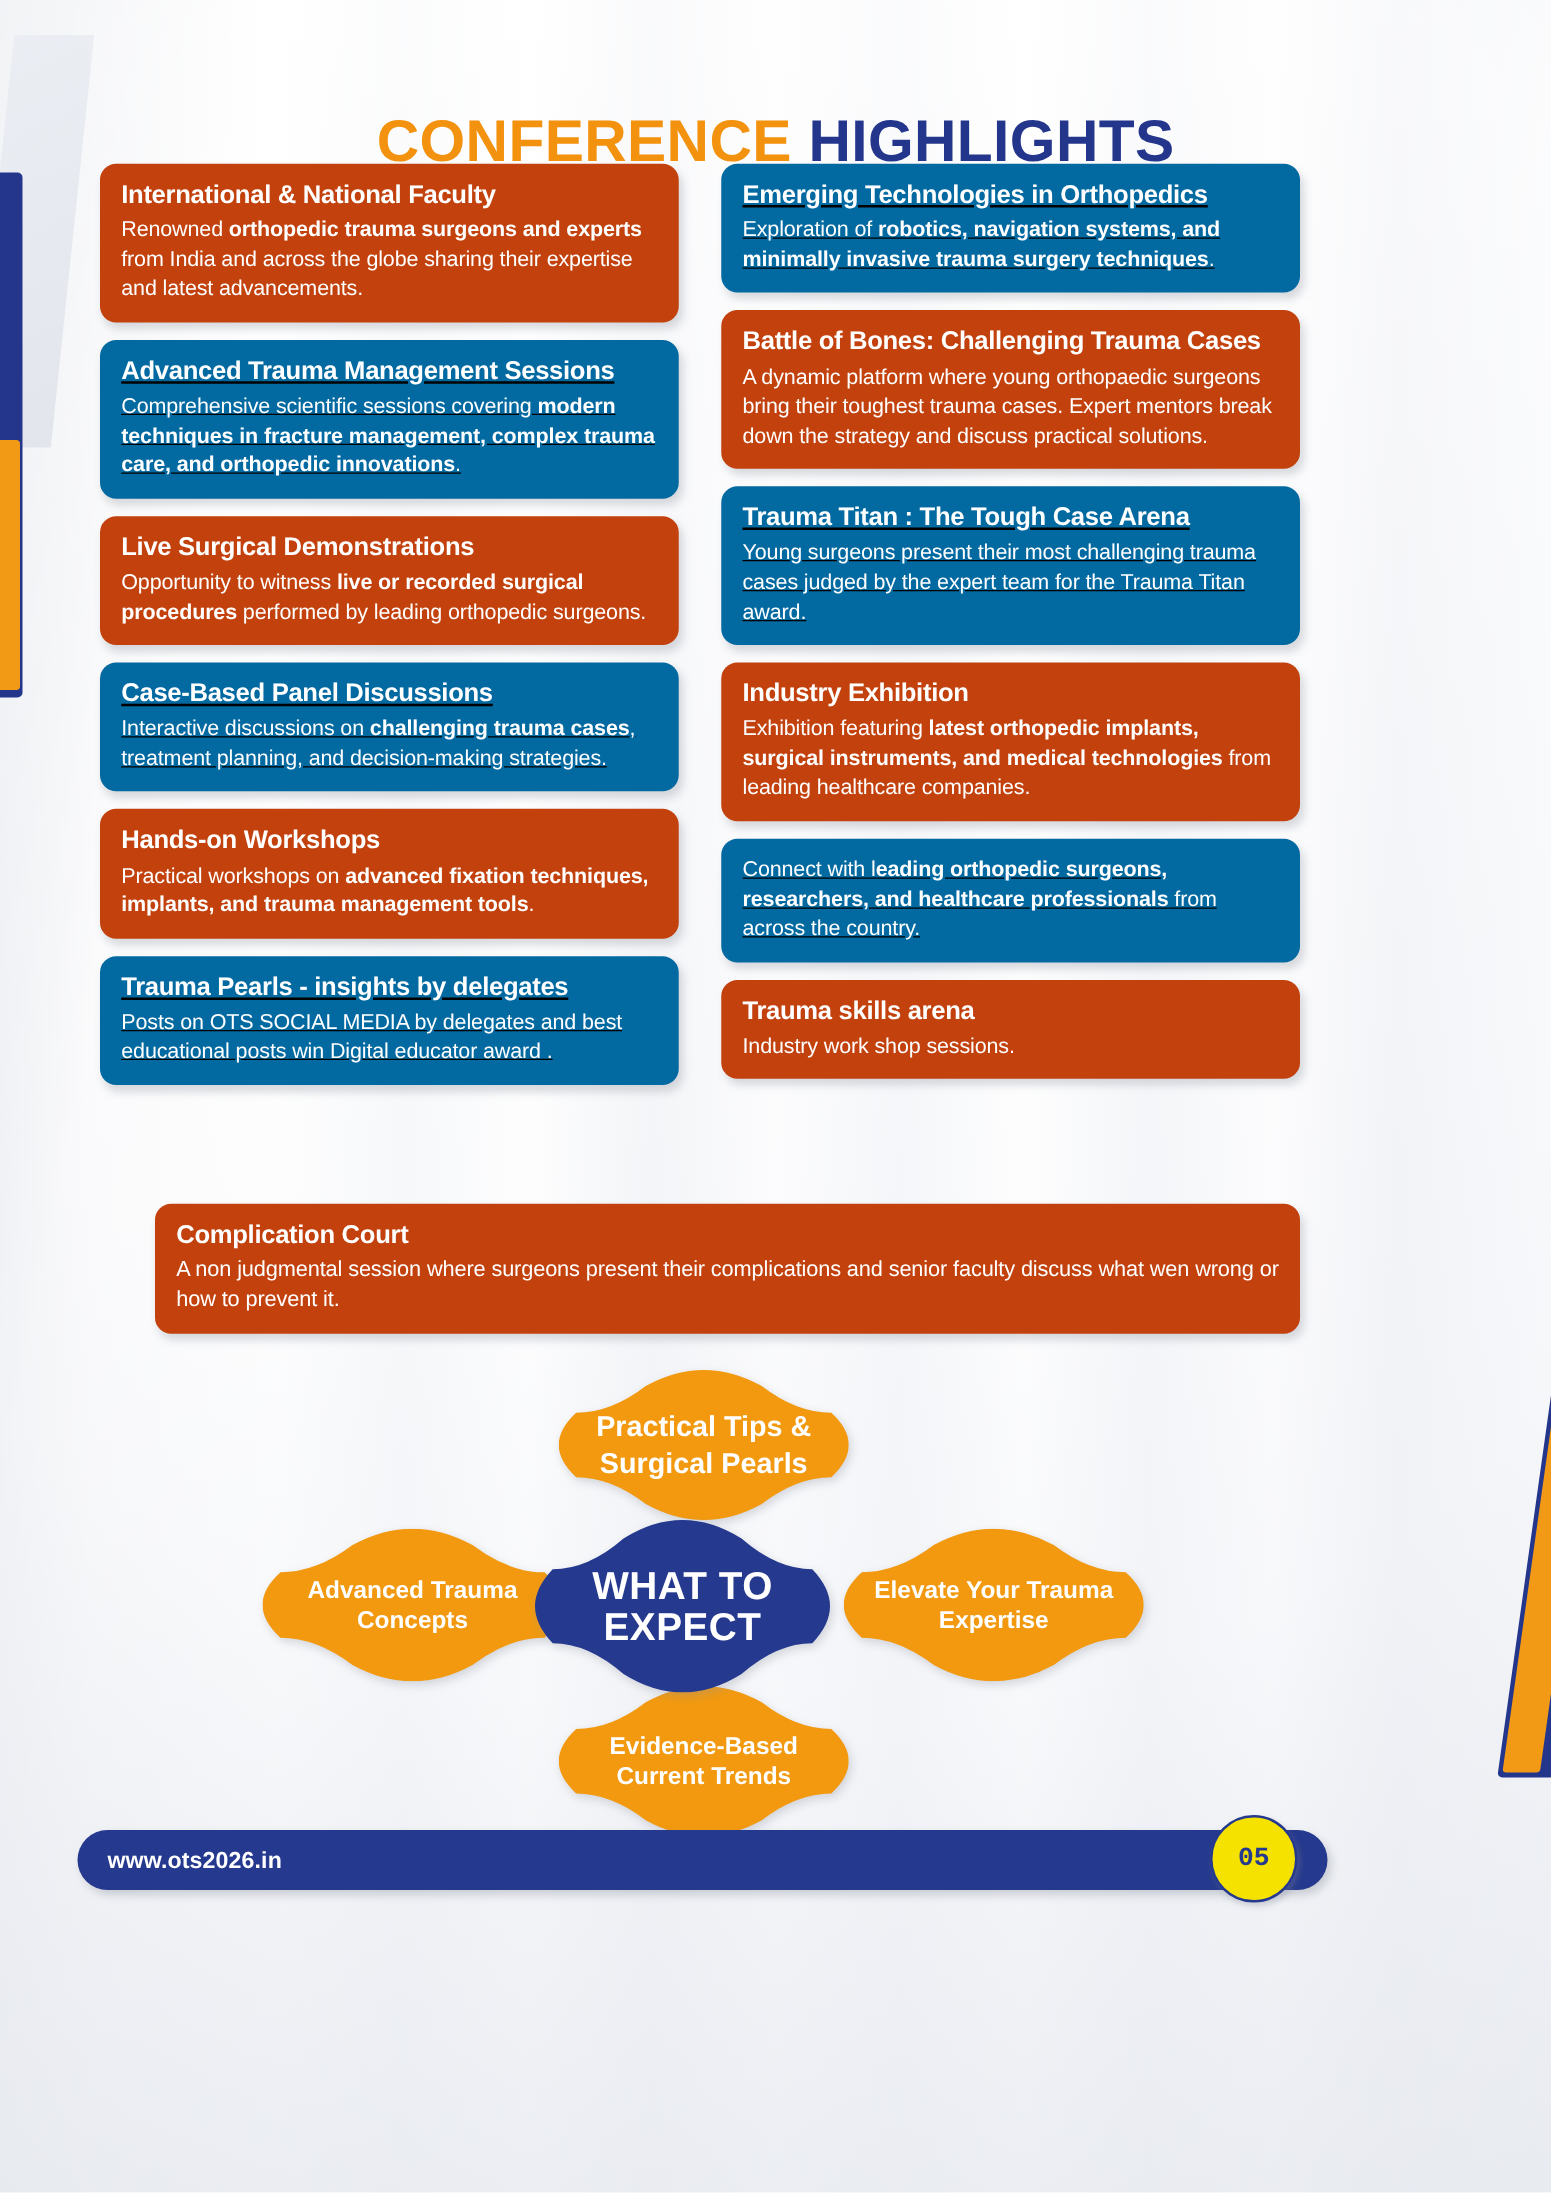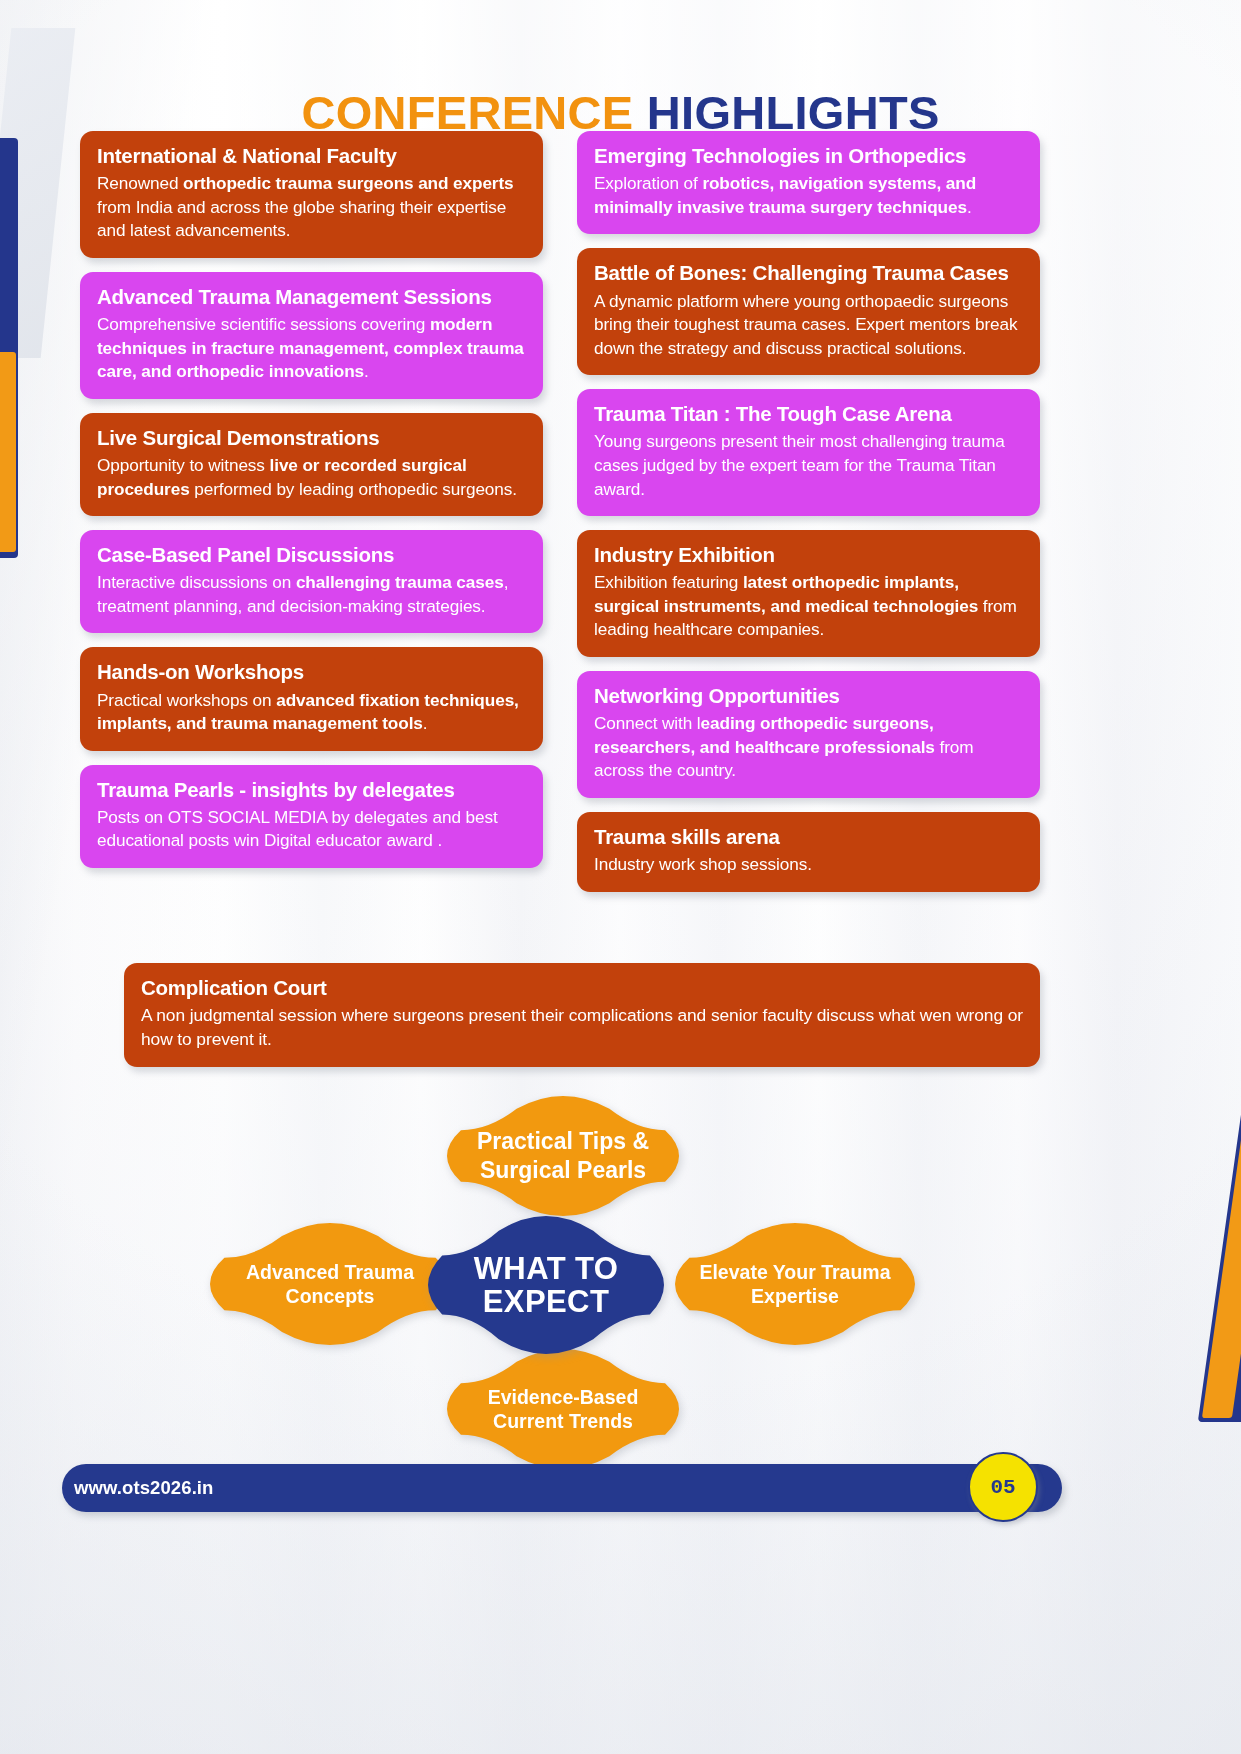--- a/index.html
+++ b/index.html
@@ -44,21 +44,21 @@
 
   
   #grid{position:absolute;left:80px;top:131px;width:960px;
      display:grid;grid-template-columns:463px 463px;column-gap:34px;row-gap:14px;
      align-items:start;}
   .col{display:flex;flex-direction:column;gap:14px;}
 
   .card{border-radius:13px;padding:13px 17px 15px 17px;position:relative;
      box-shadow:3px 5px 7px rgba(130,135,150,.30);box-sizing:border-box;}
   .card.orange{background:#c2410c;}
-  .card.navy{background:#d946ef;}
+  .card.navy{background:#0369a1;text-decoration:underline;}
   .card h3{margin:0 0 4px 0;color:#ffffff;font-size:20.5px;font-weight:700;
      line-height:1.18;letter-spacing:-.25px;}
   .card p{margin:0;color:#ffffff;font-size:17.2px;line-height:1.37;
      letter-spacing:-.1px;font-weight:400;}
   .card p b{font-weight:700;}
 
   #fullcard{position:absolute;left:80px;top:963px;width:960px;}
   #fullcard .card{min-height:99px;margin-left:44px;}
   #fullcard p{font-size:17.4px;}
 
@@ -73,21 +73,21 @@
   #node-left{left:10px;top:127px;width:240px;height:122px;font-size:19.5px;}
   #node-right{left:475px;top:127px;width:240px;height:122px;font-size:19.5px;}
   #node-bottom{left:247px;top:253px;width:232px;height:120px;font-size:19.5px;}
   #node-center{left:228px;top:120px;width:236px;height:138px;z-index:5;
      font-size:31px;letter-spacing:.4px;line-height:1.08;}
 
   
   #footer{position:absolute;left:62px;top:1464px;width:1000px;height:48px;
      background:#25398e;border-radius:24px;display:flex;align-items:center;
      box-shadow:3px 4px 7px rgba(130,135,150,.35);}
-  #footer-url{color:#ffffff;font-size:18.5px;font-weight:700;margin-left:12px;letter-spacing:.1px;}
+  #footer-url{color:#ffffff;font-size:18.5px;font-weight:700;margin-left:24px;letter-spacing:.1px;}
   #pagebadge{position:absolute;left:968px;top:1452px;width:66px;height:66px;
      border-radius:50%;background:#f5e200;border:2.5px solid #25398e;
      display:flex;align-items:center;justify-content:center;
      color:#25398e;font-size:21px;font-weight:700;
      box-shadow:2px 3px 5px rgba(130,135,150,.35);font-family:Liberation Mono, monospace;}
 </style>
 </head>
 <body>
 
 <div id="bg"></div>
@@ -142,21 +142,20 @@
       </div>
       <div class="card navy">
         <h3>Trauma Titan : The Tough Case Arena</h3>
         <p>Young surgeons present their most challenging trauma cases judged by the expert team for the Trauma Titan award.</p>
       </div>
       <div class="card orange">
         <h3>Industry Exhibition</h3>
         <p>Exhibition featuring <b>latest orthopedic implants, surgical instruments, and medical technologies</b> from leading healthcare companies.</p>
       </div>
       <div class="card navy">
-        <h3>Networking Opportunities</h3>
         <p>Connect with l<b>eading orthopedic surgeons, researchers, and healthcare professionals</b> from across the country.</p>
       </div>
       <div class="card orange">
         <h3>Trauma skills arena</h3>
         <p>Industry work shop sessions.</p>
       </div>
     </div>
 </div>
 
 <div id="fullcard">

